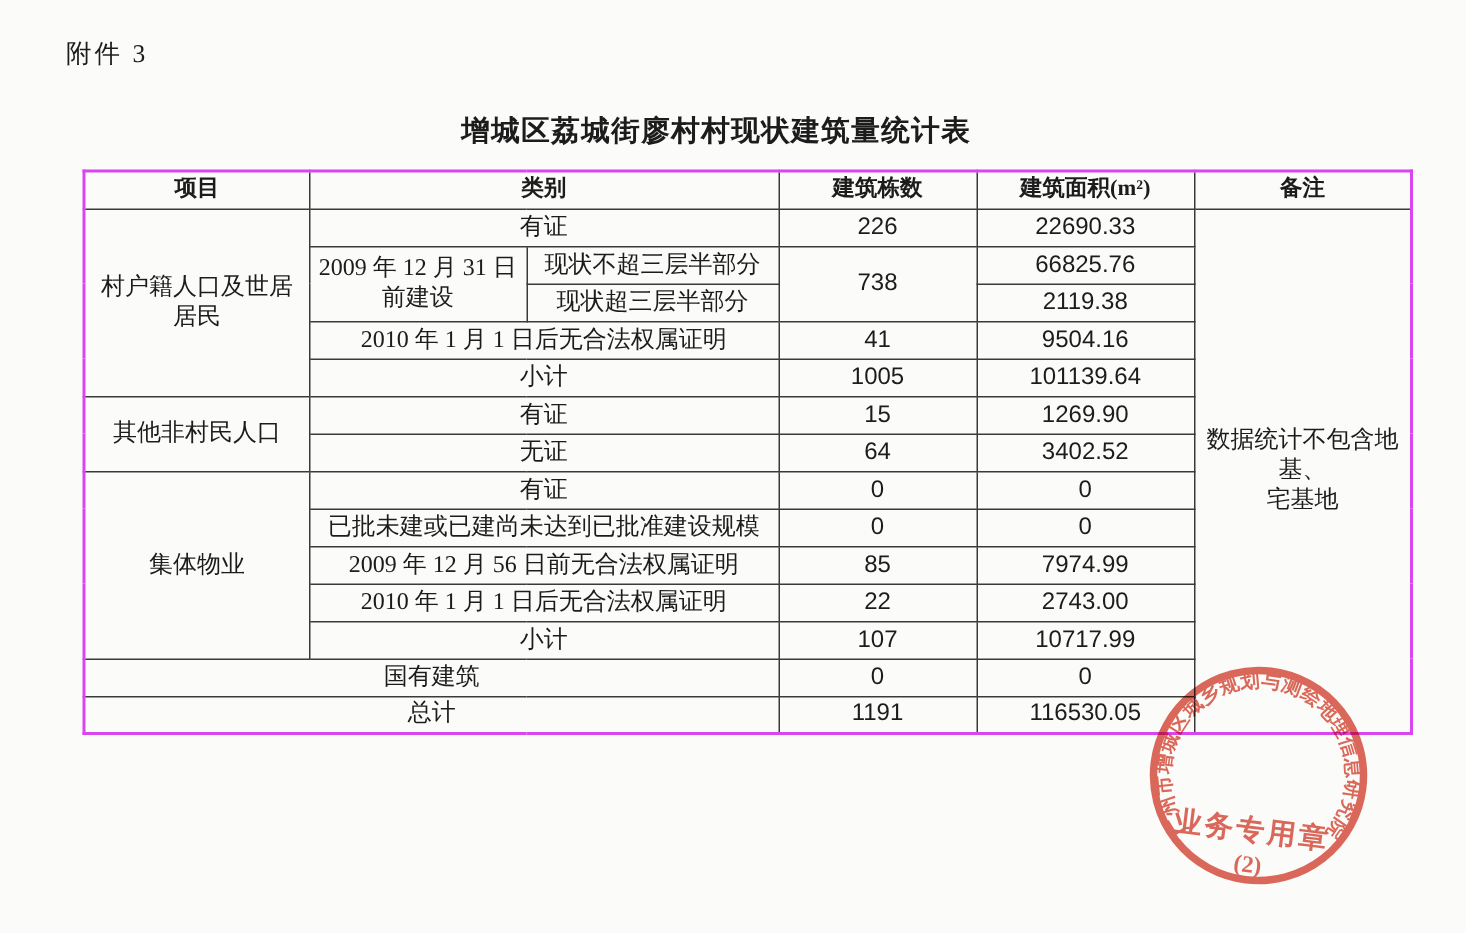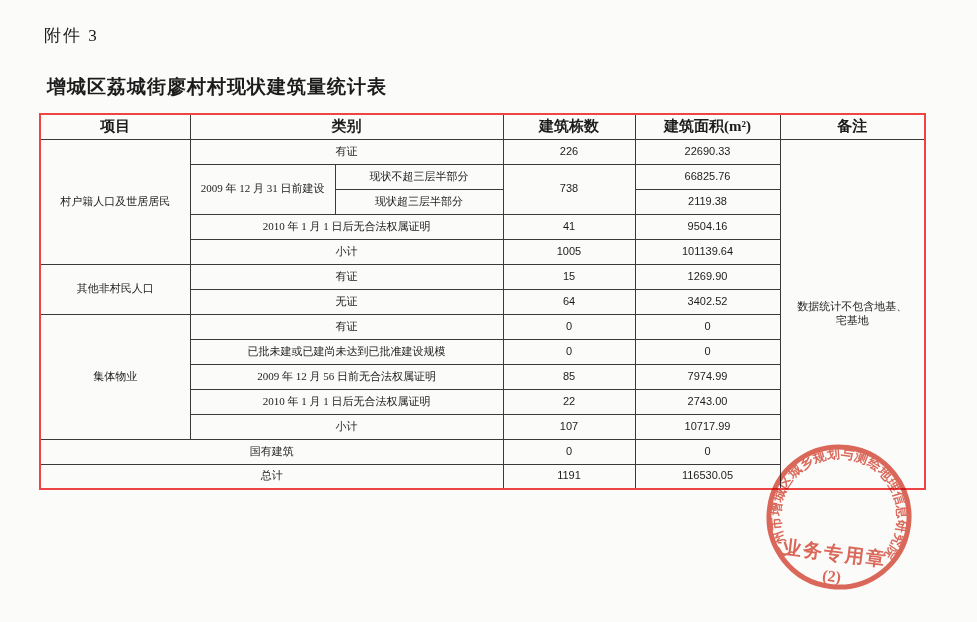--- a/index.html
+++ b/index.html
@@ -16,41 +16,42 @@
   .attachment-label {
     position: absolute;
     left: 44px;
     top: 24px;
     font-size: 17px;
     letter-spacing: 2px;
     font-family: Liberation Serif, serif;
   }
   .doc-title {
     position: absolute;
-    left: 47px;
+    left: 35px;
     top: 74px;
     width: 885px;
+    text-align: center;
     font-size: 19px;
     font-weight: 700;
     letter-spacing: 1px;
   }
   table.stats {
     position: absolute;
-    left: 39px;
+    left: 55px;
     top: 113px;
     width: 885px;
     border-collapse: collapse;
     table-layout: fixed;
-    border: 2px solid #ef4444;
+    border: 2px solid #d946ef;
   }
   table.stats th, table.stats td {
     border: 1px solid #3a3a3a;
     text-align: center;
     vertical-align: middle;
-    font-size: 11px;
+    font-size: 16px;
     height: 25px;
     line-height: 1.25;
     padding: 0 3px;
     overflow: hidden;
   }
   table.stats th {
     font-weight: 700;
     font-size: 15px;
   }
   td.sans-date {

